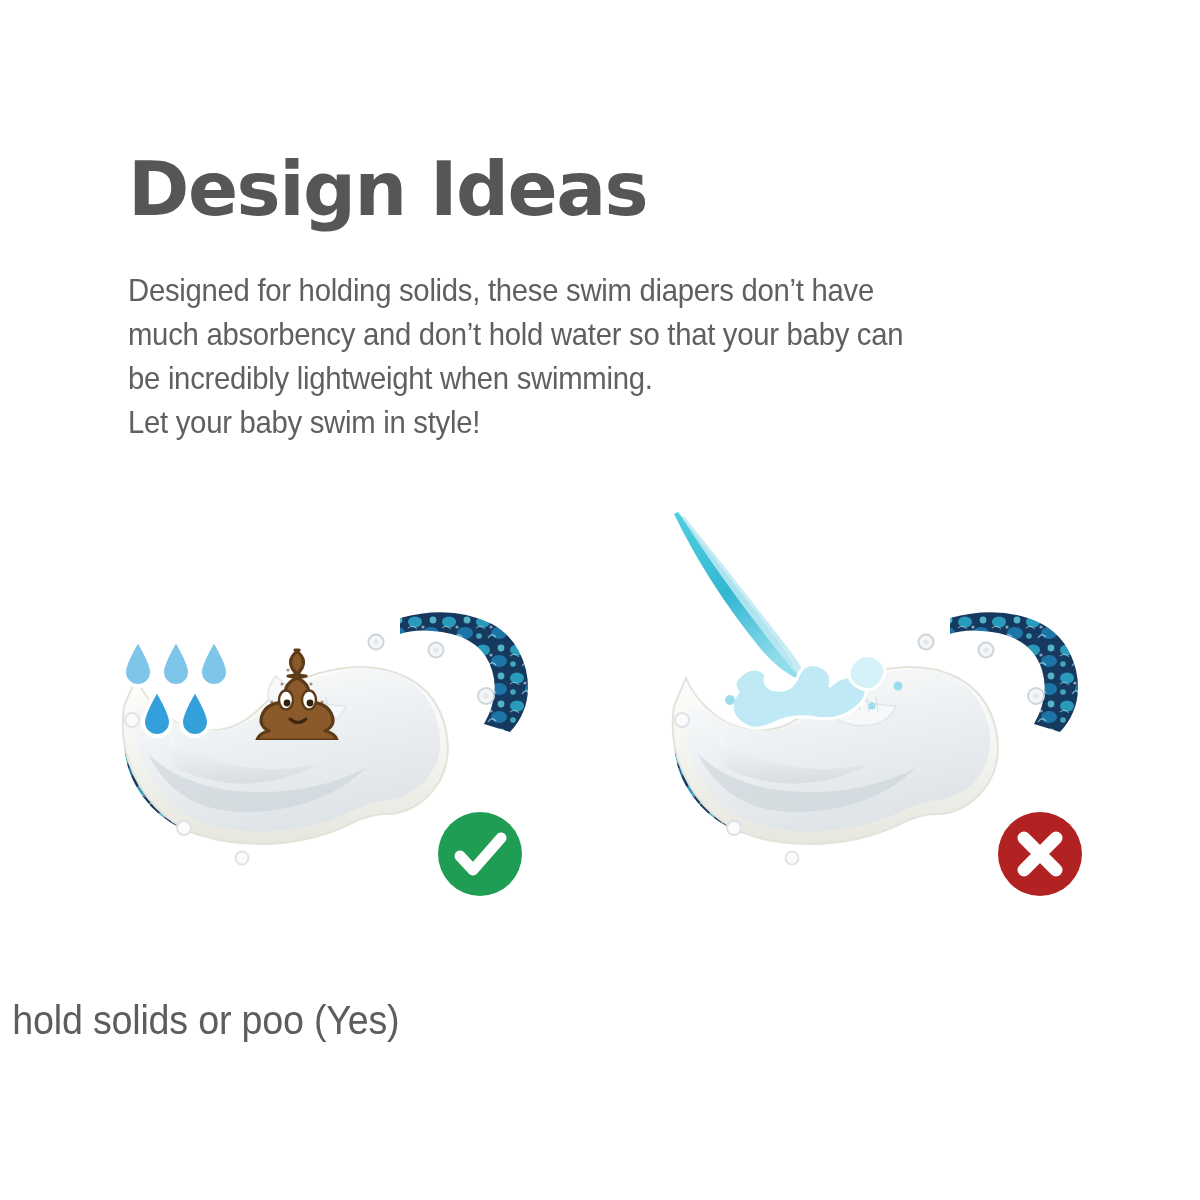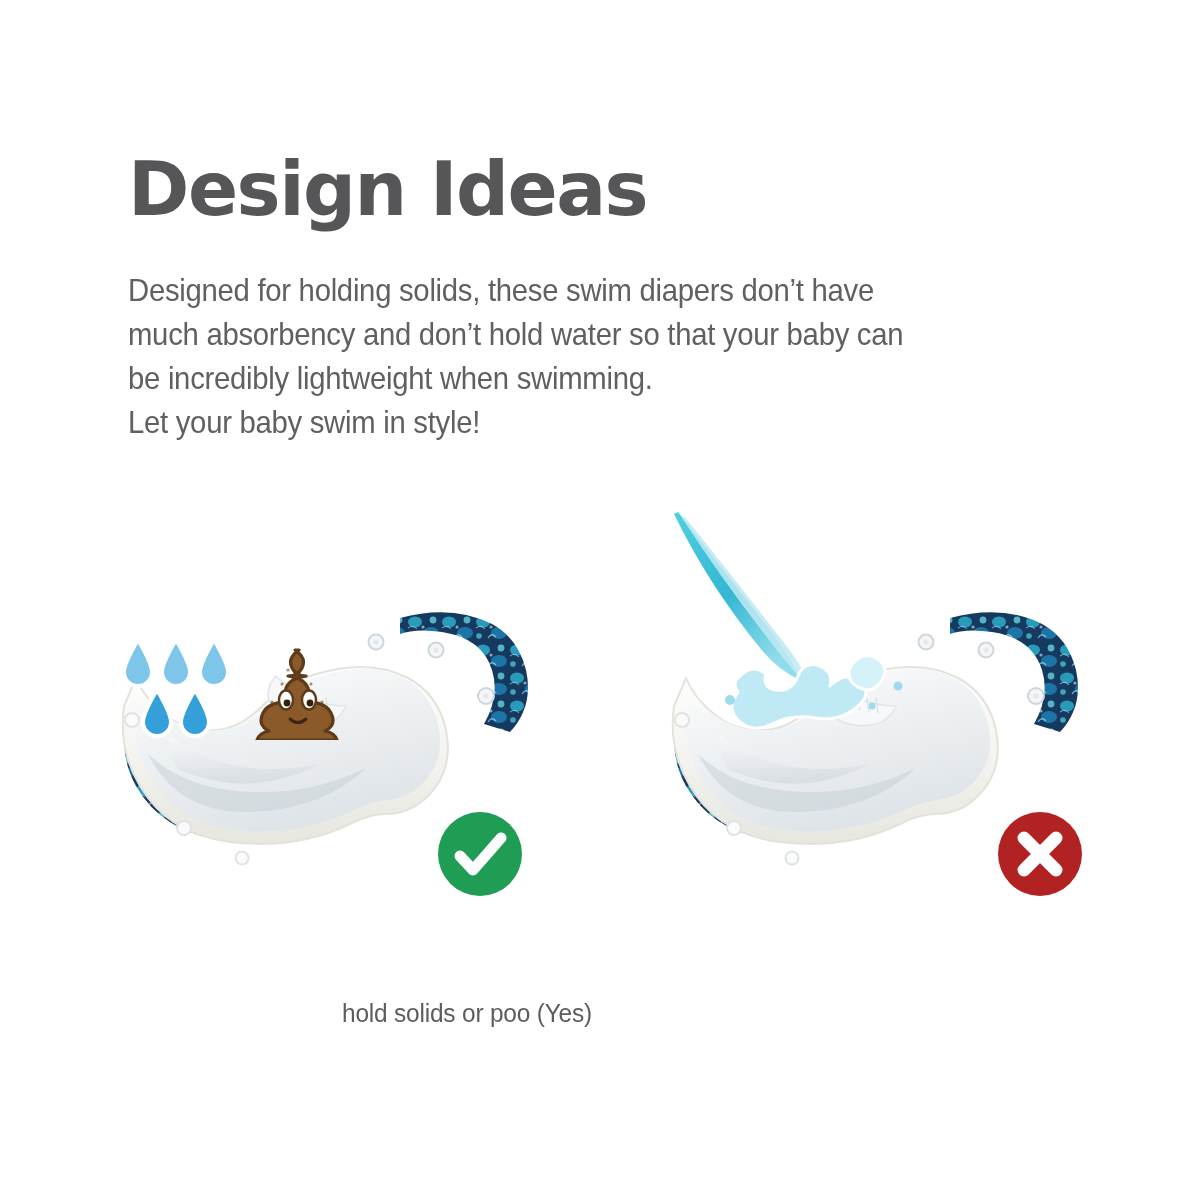--- a/index.html
+++ b/index.html
@@ -76,23 +76,23 @@
     top: 0;
     width: 600px;
     height: 440px;
   }
 
   .caption {
     position: absolute;
     left: 0;
     top: 498px;
     width: 600px;
-    text-align: right;
+    text-align: left;
     font-family: "Liberation Sans", "DejaVu Sans", sans-serif;
-    font-size: 26px;
+    font-size: 40px;
     font-weight: 300;
     color: #5d5d60;
     letter-spacing: -0.2px;
   }
   .caption span { display: inline-block; transform: scaleX(0.94); }
 
   
   .diaper {
     position: absolute;
     width: 470px;

